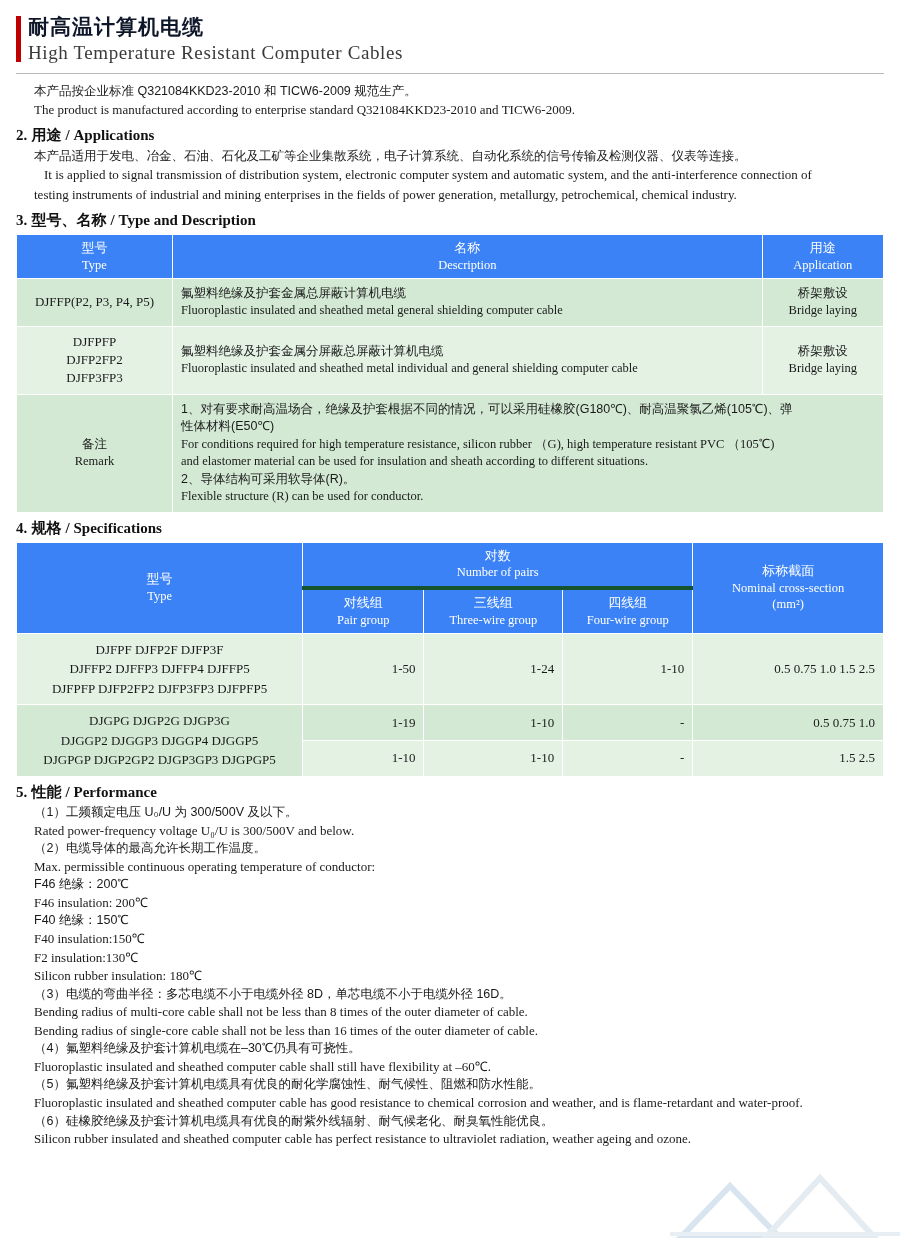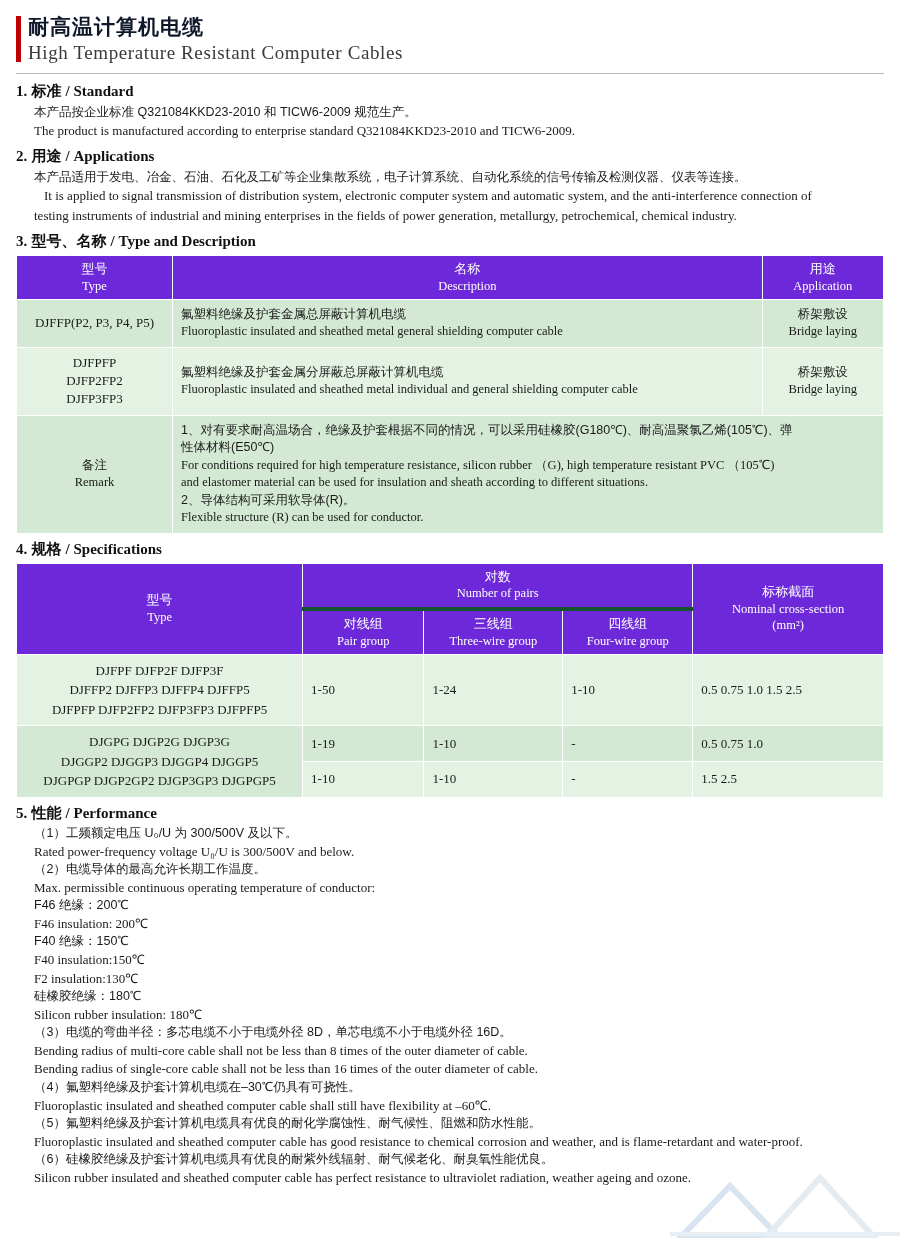--- a/index.html
+++ b/index.html
@@ -91,21 +91,21 @@
   table {
     border-collapse: collapse;
     width: 100%;
     table-layout: fixed;
   }
   .tbl {
     margin: 4px 0 4px 0;
     font-size: 12.5px;
   }
   .tbl th {
-    background: #6d28d9;
+    background: #3b82f6;
     color: #ffffff;
     font-weight: normal;
     text-align: center;
     padding: 5px 4px;
     border: 1px solid #ffffff;
     line-height: 1.3;
     margin-top: 48px;
   }
   .tbl th .cn {
     font-family: "Liberation Sans", sans-serif;
@@ -147,21 +147,21 @@
     text-align: center;
   }
 
   
   .spec th.sub {
     border-top: 4px solid #14532d;
   }
   .spec td {
     font-family: "Liberation Serif", serif;
     font-size: 13px;
-    text-align: left;
+    text-align: right;
   }
   .spec td.types {
     text-align: center;
     line-height: 1.5;
   }
 
   
   .perf-list {
     margin: 2px 0 0 18px;
   }
@@ -194,25 +194,20 @@
 
 <div class="page">
 
   <div class="header">
     <div class="header-bar"></div>
     <div class="title-cn">耐高温计算机电缆</div>
     <div class="title-en">High Temperature Resistant Computer Cables</div>
   </div>
   <hr class="hr">
 
-  <div class="section-head">
-    <span class="num">1.</span>
-    <span>标准</span>
-    <span class="en">/ Standard</span>
-  </div>
   <div class="para cn">本产品按企业标准 Q321084KKD23-2010 和 TICW6-2009 规范生产。</div>
   <div class="para en">The product is manufactured according to enterprise standard Q321084KKD23-2010 and TICW6-2009.</div>
 
   <div class="section-head">
     <span class="num">2.</span>
     <span>用途</span>
     <span class="en">/ Applications</span>
   </div>
   <div class="para cn">本产品适用于发电、冶金、石油、石化及工矿等企业集散系统，电子计算系统、自动化系统的信号传输及检测仪器、仪表等连接。</div>
   <div class="para en" style="margin-left:28px;">It is applied to signal transmission of distribution system, electronic computer system and automatic system, and the anti-interference connection of</div>
@@ -378,21 +373,20 @@
   <div class="perf-list">
     <div class="perf-line cn">（1）工频额定电压 U₀/U 为 300/500V 及以下。</div>
     <div class="perf-line en">Rated power-frequency voltage U₀/U is 300/500V and below.</div>
     <div class="perf-line cn">（2）电缆导体的最高允许长期工作温度。</div>
     <div class="perf-line en">Max. permissible continuous operating temperature of conductor:</div>
     <div class="perf-line cn">F46 绝缘：200℃</div>
     <div class="perf-line en">F46 insulation: 200℃</div>
     <div class="perf-line cn">F40 绝缘：150℃</div>
     <div class="perf-line en">F40 insulation:150℃</div>
     <div class="perf-line en">F2 insulation:130℃</div>
-    <div class="perf-line cn">硅橡胶绝缘：180℃</div>
     <div class="perf-line en">Silicon rubber insulation: 180℃</div>
     <div class="perf-line cn">（3）电缆的弯曲半径：多芯电缆不小于电缆外径 8D，单芯电缆不小于电缆外径 16D。</div>
     <div class="perf-line en">Bending radius of multi-core cable shall not be less than 8 times of the outer diameter of cable.</div>
     <div class="perf-line en">Bending radius of single-core cable shall not be less than 16 times of the outer diameter of cable.</div>
     <div class="perf-line cn">（4）氟塑料绝缘及护套计算机电缆在–30℃仍具有可挠性。</div>
     <div class="perf-line en">Fluoroplastic insulated and sheathed computer cable shall still have flexibility at –60℃.</div>
     <div class="perf-line cn">（5）氟塑料绝缘及护套计算机电缆具有优良的耐化学腐蚀性、耐气候性、阻燃和防水性能。</div>
     <div class="perf-line en">Fluoroplastic insulated and sheathed computer cable has good resistance to chemical corrosion and weather, and is flame-retardant and water-proof.</div>
     <div class="perf-line cn">（6）硅橡胶绝缘及护套计算机电缆具有优良的耐紫外线辐射、耐气候老化、耐臭氧性能优良。</div>
     <div class="perf-line en">Silicon rubber insulated and sheathed computer cable has perfect resistance to ultraviolet radiation, weather ageing and ozone.</div>

